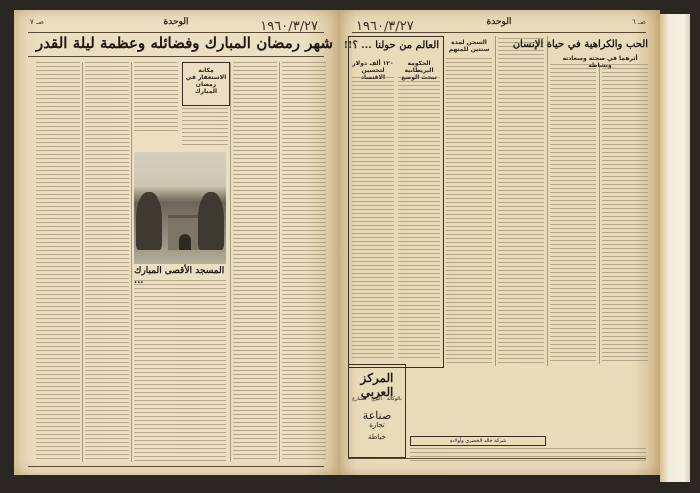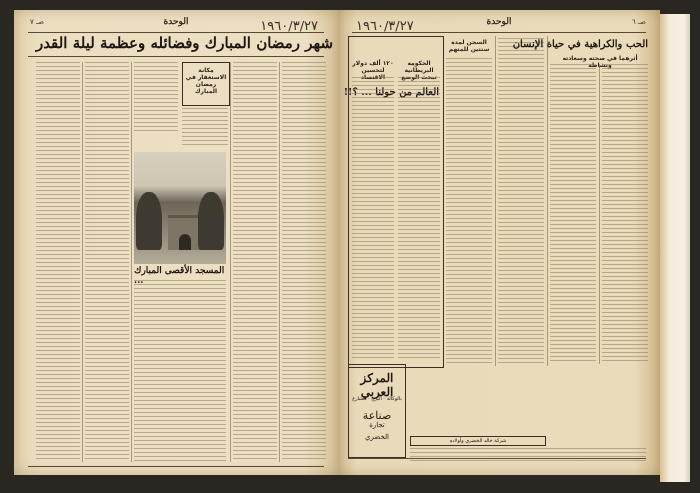--- a/index.html
+++ b/index.html
@@ -66,21 +66,21 @@
 
 <div class="page right">
   <div class="masthead">
     <span class="date" style="left:18px;">١٩٦٠/٣/٢٧</span>
     <span class="name">الوحدة</span>
     <span class="pg" style="right:14px;">صـ ٦</span>
   </div>
   <div class="rule" style="top:22px;"></div>
 
   <div class="box" style="left:10px;top:26px;width:94px;height:330px;">
-    <div class="headline" style="top:2px;right:4px;font-size:10px;margin-top:47px;">العالم من حولنا ... ؟!!</div>
+    <div class="headline" style="top:2px;right:4px;font-size:10px;">العالم من حولنا ... ؟!!</div>
     <div class="subhead" style="top:22px;left:2px;width:44px;">١٢٠ ألف دولار لتحسين الاقتصاد</div>
     <div class="subhead" style="top:22px;right:2px;width:44px;">الحكومة البريطانية تبحث الوضع</div>
     <div class="col" style="left:3px;top:40px;width:42px;height:284px;"></div>
     <div class="col" style="left:49px;top:40px;width:42px;height:284px;"></div>
   </div>
 
   <div class="subhead" style="left:108px;top:28px;width:46px;">السجن لمدة سنتين للمتهم</div>
   <div class="col" style="left:108px;top:48px;width:46px;height:306px;"></div>
   <div class="colsep" style="left:157px;top:26px;height:330px;"></div>
   <div class="col" style="left:160px;top:28px;width:46px;height:326px;"></div>
@@ -90,21 +90,21 @@
   <div class="subhead" style="top:44px;right:12px;width:96px;font-size:6px;">أثرهما في صحته وسعادته ونشاطه</div>
   <div class="col" style="left:212px;top:54px;width:46px;height:300px;"></div>
   <div class="colsep" style="left:261px;top:54px;height:300px;"></div>
   <div class="col" style="left:264px;top:54px;width:46px;height:300px;"></div>
 
   <div class="box" style="left:10px;top:354px;width:56px;height:92px;">
     <div class="ad-text" style="top:6px;left:0;right:0;font-size:12px;font-weight:bold;">المركز العربي</div>
     <div class="ad-text" style="top:30px;left:0;right:0;font-size:5px;">بالوكالة - البرج - الشارع</div>
     <div class="ad-text" style="top:44px;left:0;right:0;font-size:11px;">صناعة</div>
     <div class="ad-text" style="top:56px;left:0;right:0;font-size:7px;">تجارة</div>
-    <div class="ad-text" style="top:68px;left:0;right:0;font-size:7px;">الخضري</div>
+    <div class="ad-text" style="top:68px;left:0;right:0;font-size:7px;">خياطة</div>
   </div>
 
   <div class="box" style="left:72px;top:426px;width:134px;height:8px;">
     <div class="ad-text" style="top:0;left:0;right:0;font-size:5px;">شركة خالد الخضري وأولاده</div>
   </div>
 
   <div class="rule" style="top:448px;left:10px;right:14px;"></div>
   <div class="col" style="left:72px;top:438px;width:236px;height:14px;"></div>
 </div>
 

